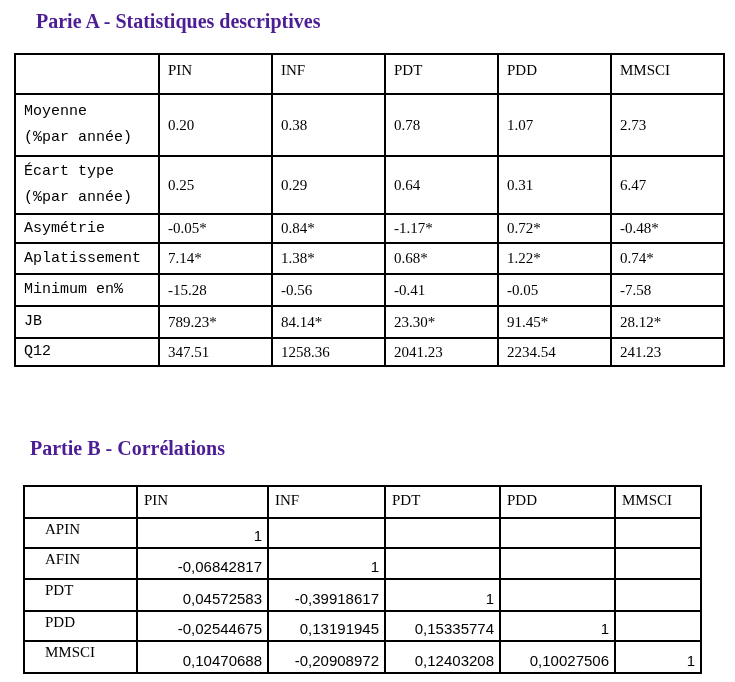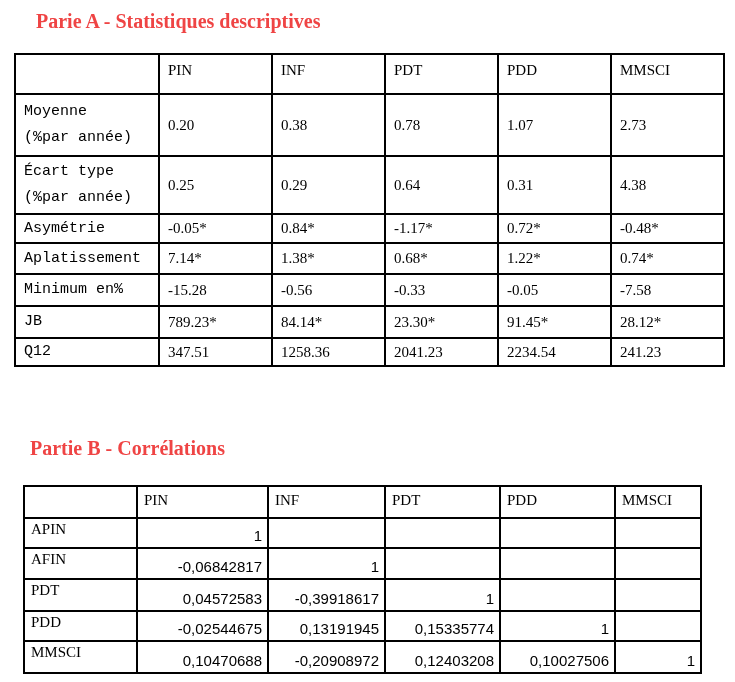--- a/index.html
+++ b/index.html
@@ -15,21 +15,21 @@
     color: #000000;
     font-family: "Liberation Serif", serif;
     overflow: hidden;
   }
   .title {
     position: absolute;
     margin: 0;
     font-family: "Liberation Serif", serif;
     font-weight: bold;
     font-size: 20px;
-    color: #ef4444;
+    color: #4c1d95;
     white-space: nowrap;
   }
   #title-a { left: 36px; top: 10px; }
   #title-b { left: 30px; top: 437px; }
 
   table.doc-table {
     position: absolute;
     border-collapse: collapse;
     table-layout: fixed;
     background: #ffffff;
@@ -59,21 +59,21 @@
   #table-b { left: 23px; top: 485px; width: 677px; }
   #table-b td.hcell {
     font-family: "Liberation Serif", serif;
     vertical-align: top;
     padding: 5px 2px 0 6px;
     text-align: left;
   }
   #table-b td.lbl {
     font-family: "Liberation Serif", serif;
     vertical-align: top;
-    padding: 2px 2px 0 6px;
+    padding: 2px 2px 0 20px;
     text-align: left;
   }
   #table-b td.num {
     font-family: "Liberation Sans", sans-serif;
     vertical-align: bottom;
     text-align: right;
     padding: 0 5px 3px 2px;
     font-size: 15px;
   }
 </style>
@@ -115,21 +115,21 @@
       </tr>
       <tr style="height:58px">
         <td class="lbl">
           <div>Écart type</div>
           <div>(%par année)</div>
         </td>
         <td>0.25</td>
         <td>0.29</td>
         <td>0.64</td>
         <td>0.31</td>
-        <td>4.38</td>
+        <td>6.47</td>
       </tr>
       <tr style="height:29px">
         <td class="lbl">
           <div>Asymétrie</div>
         </td>
         <td>-0.05*</td>
         <td>0.84*</td>
         <td>-1.17*</td>
         <td>0.72*</td>
         <td>-0.48*</td>
@@ -143,21 +143,21 @@
         <td>0.68*</td>
         <td>1.22*</td>
         <td>0.74*</td>
       </tr>
       <tr style="height:32px">
         <td class="lbl">
           <div>Minimum en%</div>
         </td>
         <td>-15.28</td>
         <td>-0.56</td>
-        <td>-0.33</td>
+        <td>-0.41</td>
         <td>-0.05</td>
         <td>-7.58</td>
       </tr>
       <tr style="height:32px">
         <td class="lbl">
           <div>JB</div>
         </td>
         <td>789.23*</td>
         <td>84.14*</td>
         <td>23.30*</td>

